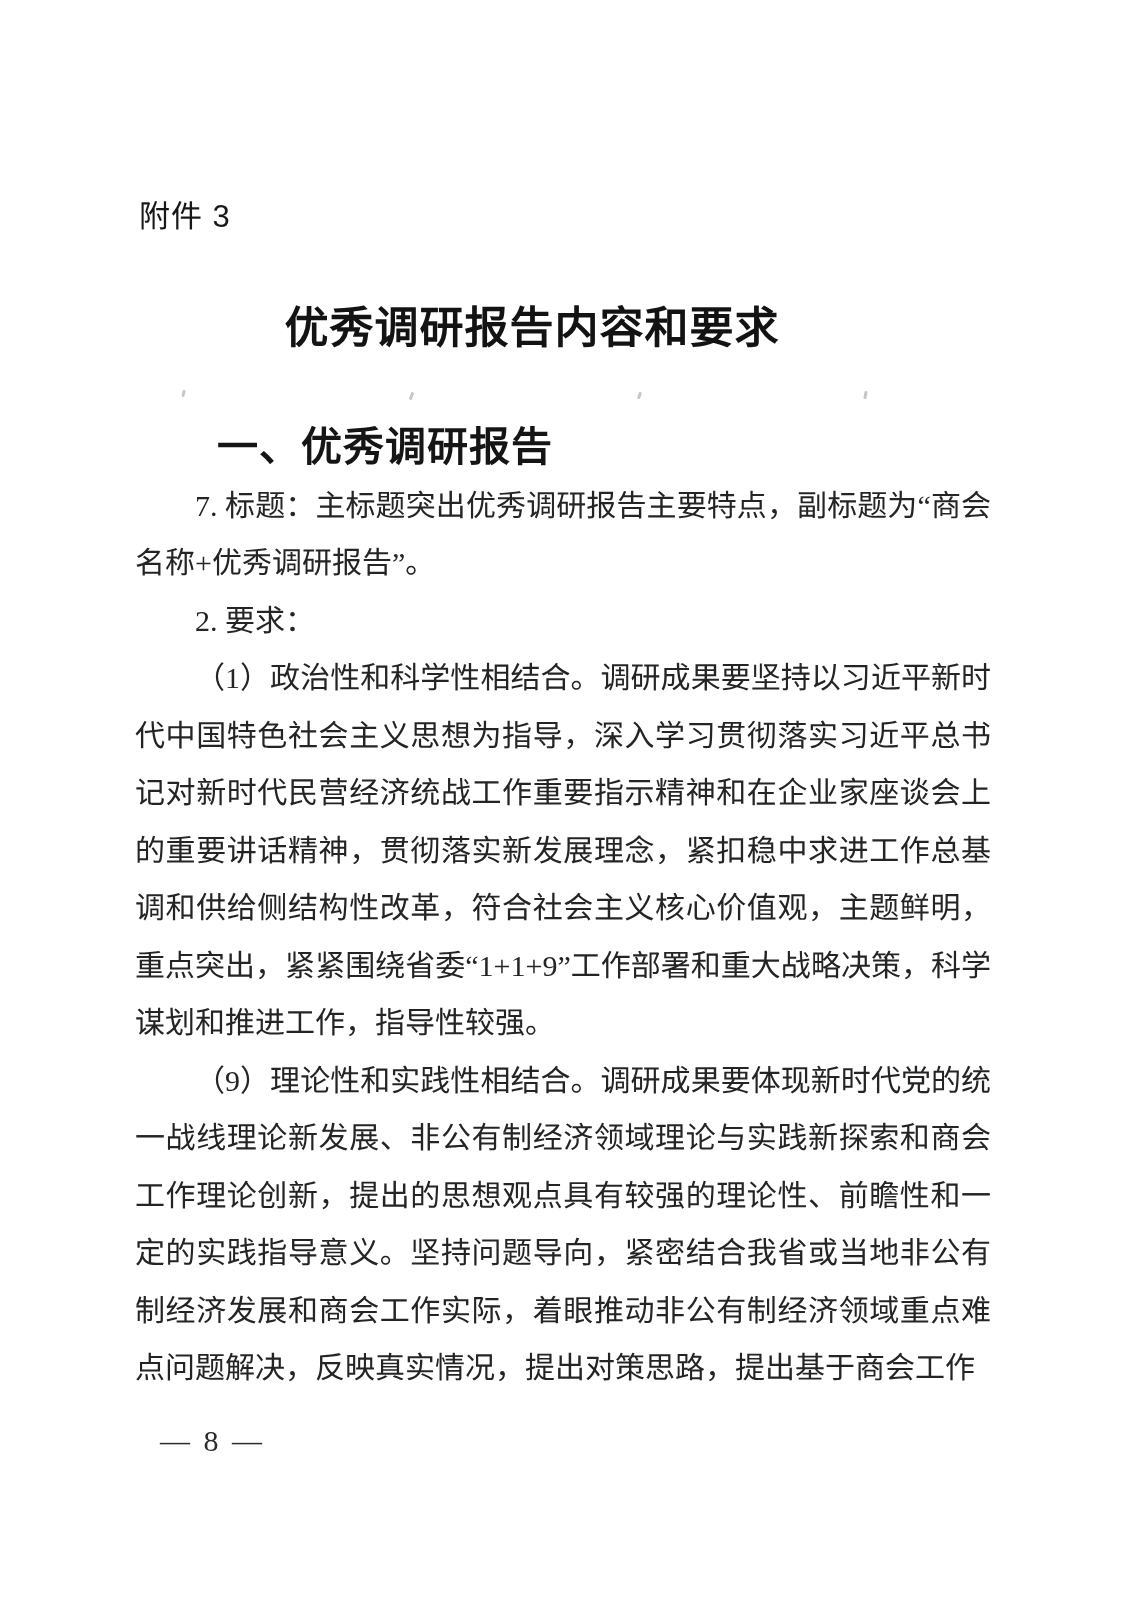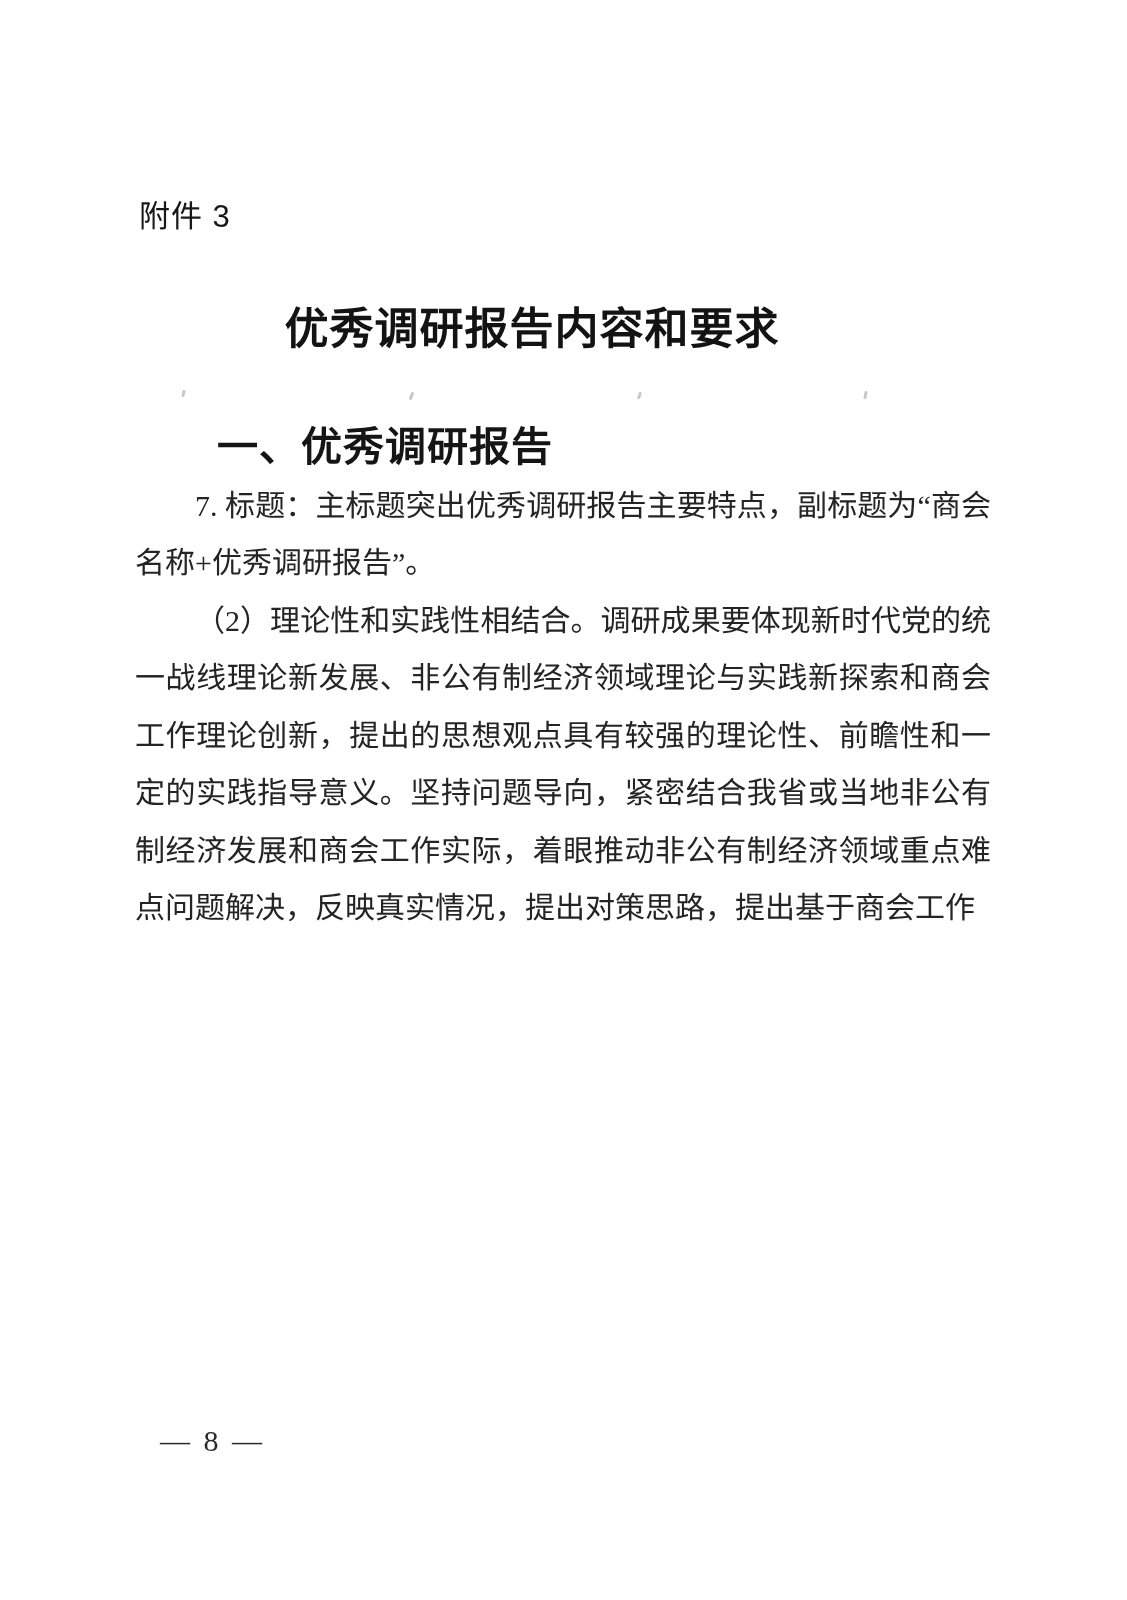--- a/index.html
+++ b/index.html
@@ -24,21 +24,21 @@
     line-height: 38px;
     color: #181818;
     letter-spacing: 1px;
   }
   .doc-title {
     position: absolute;
     left: 0;
     top: 303px;
     width: 100%;
     text-align: center;
-    font-family: Liberation Sans, sans-serif;
+    font-family: Liberation Serif, serif;
     font-weight: bold;
     font-size: 44px;
     line-height: 52px;
     color: #131313;
     letter-spacing: 1px;
     margin: 0;
   }
   
   .speck {
     position: absolute;
@@ -101,18 +101,20 @@
 
   <span class="speck s1"></span>
   <span class="speck s2"></span>
   <span class="speck s3"></span>
   <span class="speck s4"></span>
   <span class="speck s5"></span>
 
   <div class="content">
     <h2>一、优秀调研报告</h2>
     <p>7. 标题：主标题突出优秀调研报告主要特点，副标题为“商会名称+优秀调研报告”。</p>
-    <p>（2）理论性和实践性相结合。调研成果要体现新时代党的统一战线理论新发展、非公有制经济领域理论与实践新探索和商会工作理论创新，提出的思想观点具有较强的理论性、前瞻性和一定的实践指导意义。坚持问题导向，紧密结合我省或当地非公有制经济发展和商会工作实际，着眼推动非公有制经济领域重点难点问题解决，反映真实情况，提出对策思路，提出基于商会工作</p>
+    <p>2. 要求：</p>
+    <p>（1）政治性和科学性相结合。调研成果要坚持以习近平新时代中国特色社会主义思想为指导，深入学习贯彻落实习近平总书记对新时代民营经济统战工作重要指示精神和在企业家座谈会上的重要讲话精神，贯彻落实新发展理念，紧扣稳中求进工作总基调和供给侧结构性改革，符合社会主义核心价值观，主题鲜明，重点突出，紧紧围绕省委“1+1+9”工作部署和重大战略决策，科学谋划和推进工作，指导性较强。</p>
+    <p>（9）理论性和实践性相结合。调研成果要体现新时代党的统一战线理论新发展、非公有制经济领域理论与实践新探索和商会工作理论创新，提出的思想观点具有较强的理论性、前瞻性和一定的实践指导意义。坚持问题导向，紧密结合我省或当地非公有制经济发展和商会工作实际，着眼推动非公有制经济领域重点难点问题解决，反映真实情况，提出对策思路，提出基于商会工作</p>
   </div>
 
   <div class="page-number">— 8 —</div>
 
 </div>
 
 </body></html>

